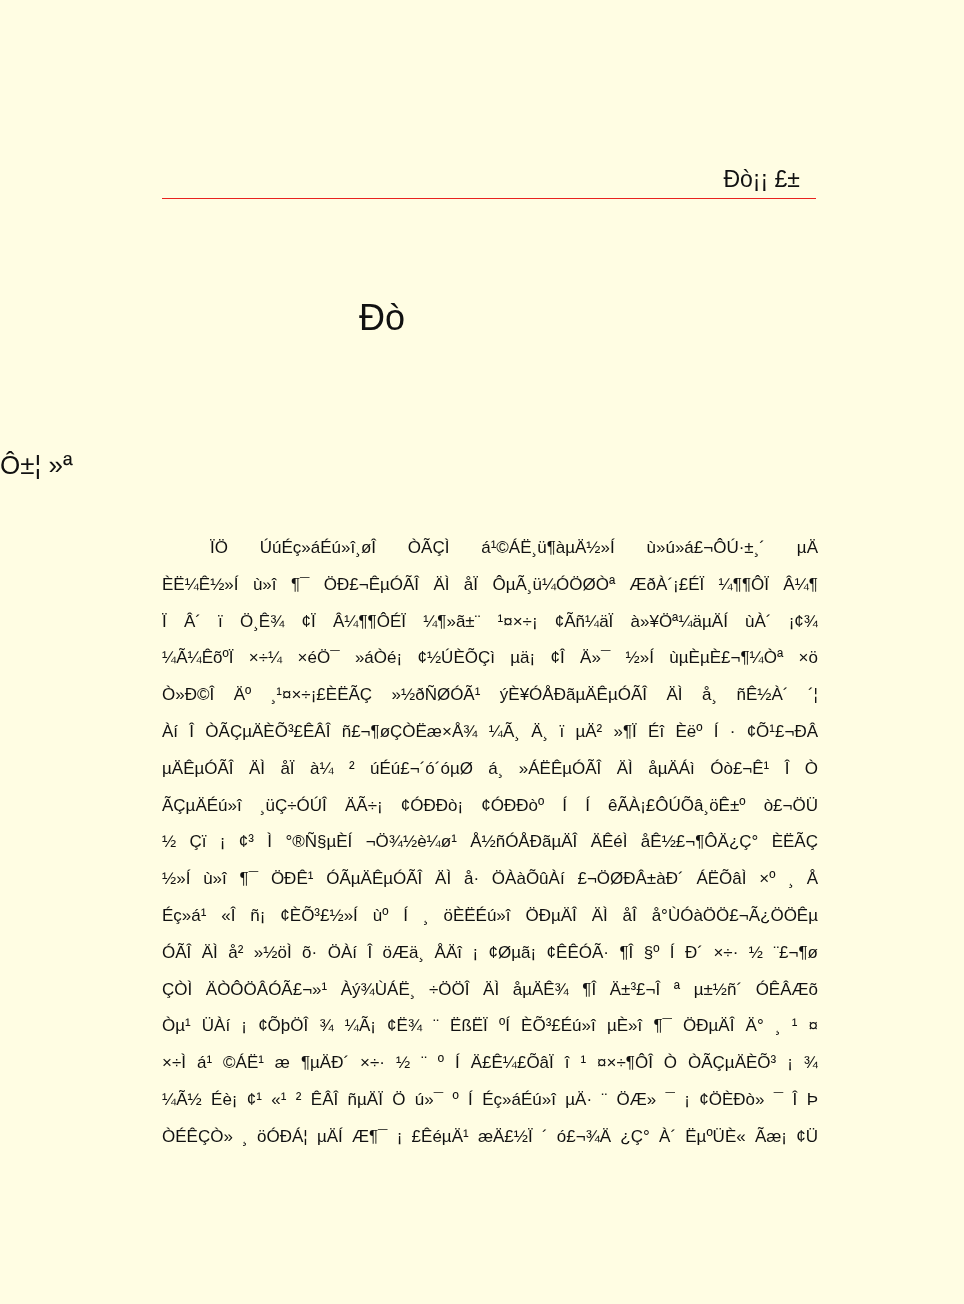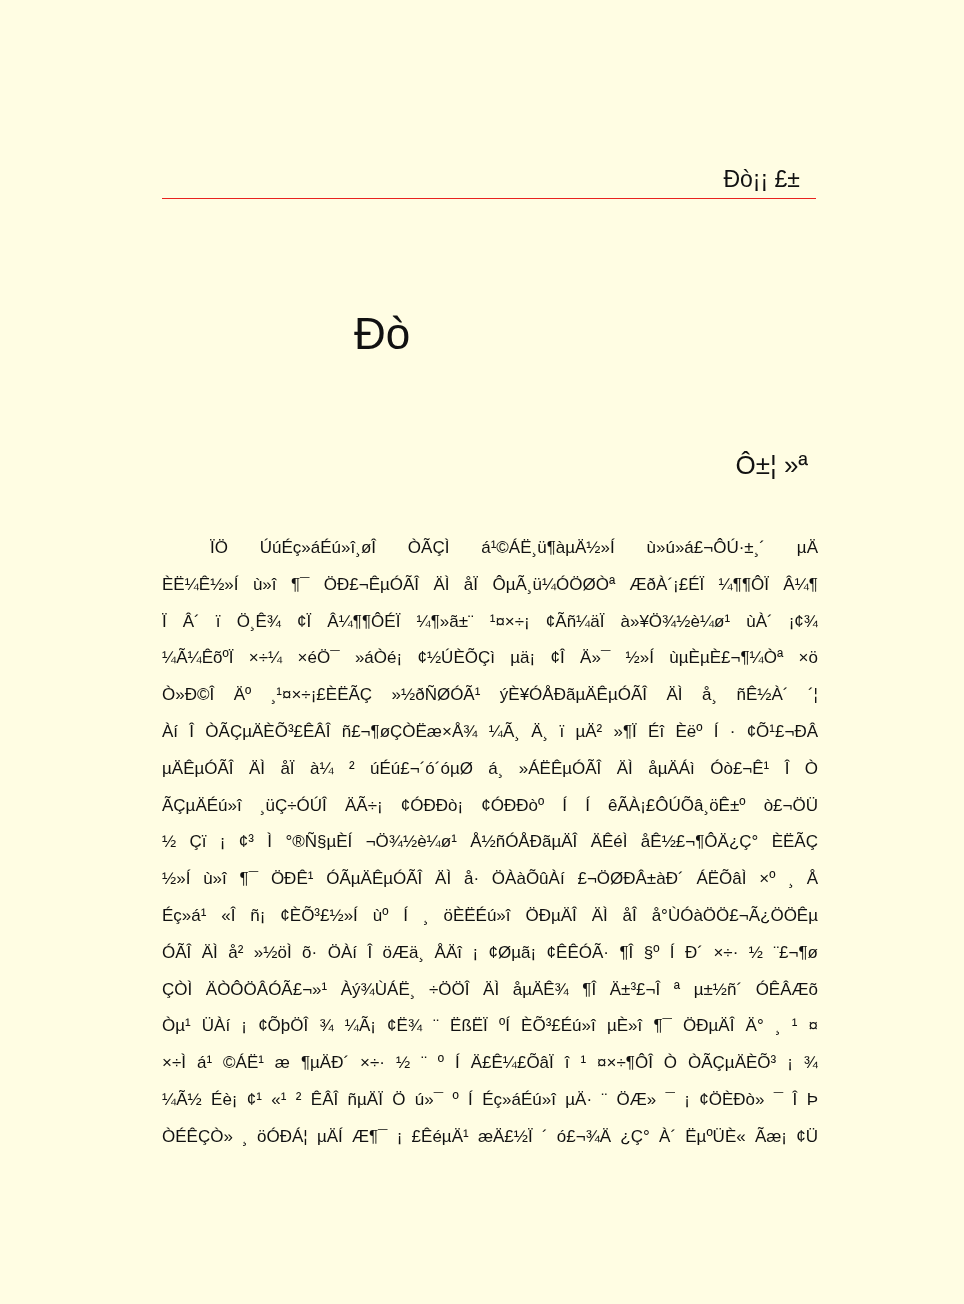--- a/index.html
+++ b/index.html
@@ -40,32 +40,32 @@
       left: 162px;
       top: 198px;
       width: 654px;
       height: 0;
       border-top: 1.5px solid #e8231f;
     }
     .chapter-title {
       position: absolute;
       left: 0;
       width: 764px;
-      top: 312px;
+      top: 296px;
       text-align: center;
-      font-size: 44px;
+      font-size: 36px;
       line-height: 44px;
       white-space: pre;
     }
     .section-title {
       position: absolute;
       left: 0;
       width: 808px;
       top: 448px;
-      text-align: right;
+      text-align: left;
       font-size: 26px;
       line-height: 34px;
       white-space: pre;
     }
     .body-text {
       position: absolute;
       left: 162px;
       top: 530px;
       width: 656px;
     }
@@ -90,21 +90,21 @@
   <div class="running-header"><span>Ðò¡¡ £±</span></div>
   <div class="header-rule"></div>
 
   <div class="chapter-title">Ðò</div>
 
   <div class="section-title">Ô­±¦ »ª</div>
 
   <div class="body-text">
     <div class="line indent">ÏÖ ÚúÉç»áÉú»î¸øÎ ÒÃÇÌ á¹©ÁË¸ü¶àµÄ½»Í ù»ú»á£¬ÔÚ·±¸´ µÄ</div>
     <div class="line">ÈË¼Ê½»Í ù»î ¶¯ ÖÐ£¬ÊµÓÃÎ ÄÌ åÏ ÔµÃ¸ü¼ÓÖØÒª ÆðÀ´¡£ÉÏ ¼¶¶ÔÏ Â¼¶</div>
-    <div class="line">Ï Â´ ï Ö¸Ê¾ ¢Ï Â¼¶¶ÔÉÏ ¼¶»ã±¨ ¹¤×÷¡ ¢Ãñ¼äÏ à»¥Ö¾½è¼ø¹ ùÀ´ ¡¢¾</div>
+    <div class="line">Ï Â´ ï Ö¸Ê¾ ¢Ï Â¼¶¶ÔÉÏ ¼¶»ã±¨ ¹¤×÷¡ ¢Ãñ¼äÏ à»¥Öª¼äµÄÍ ùÀ´ ¡¢¾</div>
     <div class="line">¼Ã¼ÊõºÏ ×÷¼ ×éÖ¯ »áÒé¡ ¢½ÚÈÕÇì µä¡ ¢Î Ä»¯ ½»Í ùµÈµÈ£¬¶¼Òª ×ö</div>
     <div class="line">Ò»Ð©Î Äº ¸¹¤×÷¡£ÈËÃÇ »½ðÑØÓÃ¹ ýÈ¥ÓÅÐãµÄÊµÓÃÎ ÄÌ å¸ ñÊ½À´ ´¦</div>
     <div class="line">Àí Î ÒÃÇµÄÈÕ³£ÊÂÎ ñ£¬¶øÇÒËæ×Å¾ ¼Ã¸ Ä¸ ï µÄ² »¶Ï Éî Èëº Í · ¢Õ¹£¬ÐÂ</div>
     <div class="line">µÄÊµÓÃÎ ÄÌ åÏ à¼ ² úÉú£¬´ó´óµØ á¸ »ÁËÊµÓÃÎ ÄÌ åµÄÁì Óò£¬Ê¹ Î Ò</div>
     <div class="line">ÃÇµÄÉú»î ¸üÇ÷ÓÚÎ ÄÃ÷¡ ¢ÓÐÐò¡ ¢ÓÐÐòº Í Í êÃÀ¡£ÔÚÕâ¸öÊ±º ò£¬ÖÜ</div>
     <div class="line">½ Çï ¡ ¢³ Ì °®Ñ§µÈÍ ¬Ö¾½è¼ø¹ Å½ñÓÅÐãµÄÎ ÄÊéÌ åÊ½£¬¶ÔÄ¿Ç° ÈËÃÇ</div>
     <div class="line">½»Í ù»î ¶¯ ÖÐÊ¹ ÓÃµÄÊµÓÃÎ ÄÌ å· ÖÀàÕûÀí £¬ÖØÐÂ±àÐ´ ÁËÕâÌ ×º­ ¸ Å</div>
     <div class="line">Éç»á¹ «Î ñ¡ ¢ÈÕ³£½»Í ùº Í ¸ öÈËÉú»î ÖÐµÄÎ ÄÌ åÎ å°ÙÓàÖÖ£¬Ã¿ÖÖÊµ</div>
     <div class="line">ÓÃÎ ÄÌ å² »½öÌ õ· ÖÀí Î öÆä¸ ÅÄî ¡ ¢Øµã¡ ¢ÊÊÓÃ· ¶Î §º Í Ð´ ×÷· ½ ¨£¬¶ø</div>
     <div class="line">ÇÒÌ ÄÒÔÖÂÓÃ£¬»¹ Àý¾ÙÁË¸ ÷ÖÖÎ ÄÌ åµÄÊ¾ ¶Î Ä±³£¬Î ª µ±½ñ´ ÓÊÂÆõ</div>

